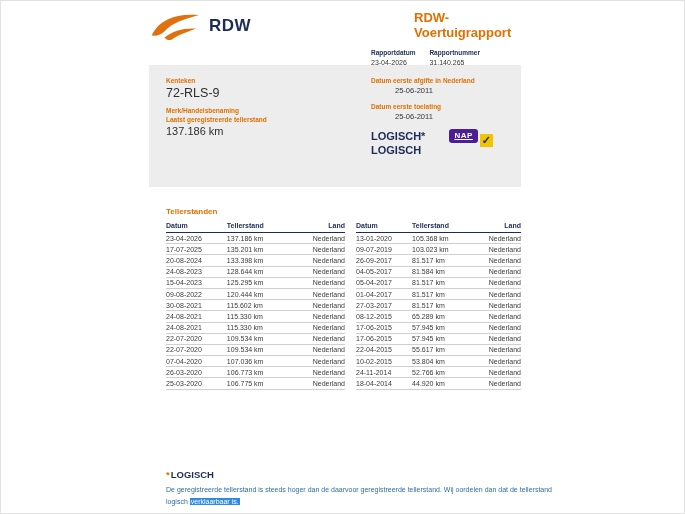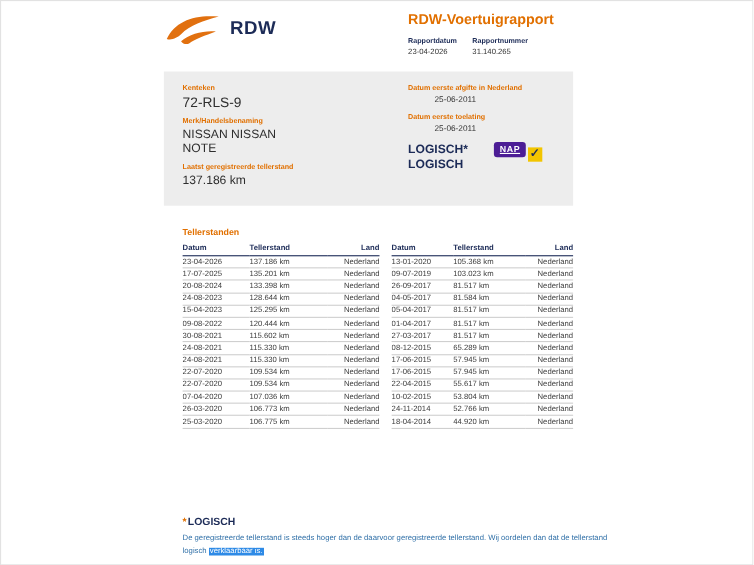--- a/index.html
+++ b/index.html
@@ -14,21 +14,21 @@
     border:1px solid #e2e2e2; background:#fff;
   }
   .abs { position:absolute; }
 
   
   .logo-block { left:148px; top:8px; display:flex; align-items:center; gap:8px; }
   .logo-svg { width:52px; height:34px; display:block; }
   .brand-word { font-size:17px; font-weight:700; color:#1c2b57; letter-spacing:.5px; }
 
   .header-right { left:370px; top:9px; width:175px; }
-  .report-title { font-size:13px; font-weight:700; color:#E17000; margin-bottom:9px; }
+  .report-title { font-size:13px; font-weight:700; color:#E17000; margin-bottom:9px;margin-left:43px; }
   .meta { display:flex; gap:14px; }
   .meta-label { font-size:6.5px; font-weight:700; color:#1c2b57; margin-bottom:3px; }
   .meta-value { font-size:7px; color:#333; }
 
   
   .panel { left:148px; top:64px; width:372px; height:122px; background:#ededed; }
   .panel-left  { position:absolute; left:17px;  top:12px; }
   .panel-right { position:absolute; left:222px; top:12px; width:140px; }
 
   .field-label { font-size:6.5px; font-weight:700; color:#E17000; margin-bottom:2px; }
@@ -102,21 +102,20 @@
       </div>
     </div>
   </div>
 
   <div class="abs panel">
     <div class="panel-left">
       <div class="field-label">Kenteken</div>
       <div class="value-lg">72-RLS-9</div>
 
       <div class="field-label">Merk/Handelsbenaming</div>
-      <div class="value-md">NISSAN NISSAN NOTE</div>
 
       <div class="field-label">Laatst geregistreerde tellerstand</div>
       <div class="value-md">137.186 km</div>
     </div>
 
     <div class="panel-right">
       <div class="field-label">Datum eerste afgifte in Nederland</div>
       <div class="value-sm">25-06-2011</div>
 
       <div class="field-label">Datum eerste toelating</div>

